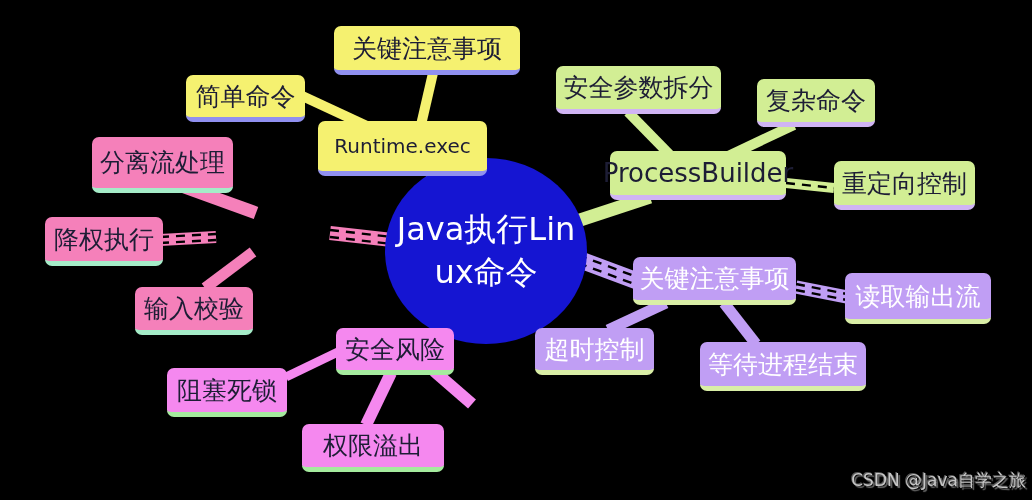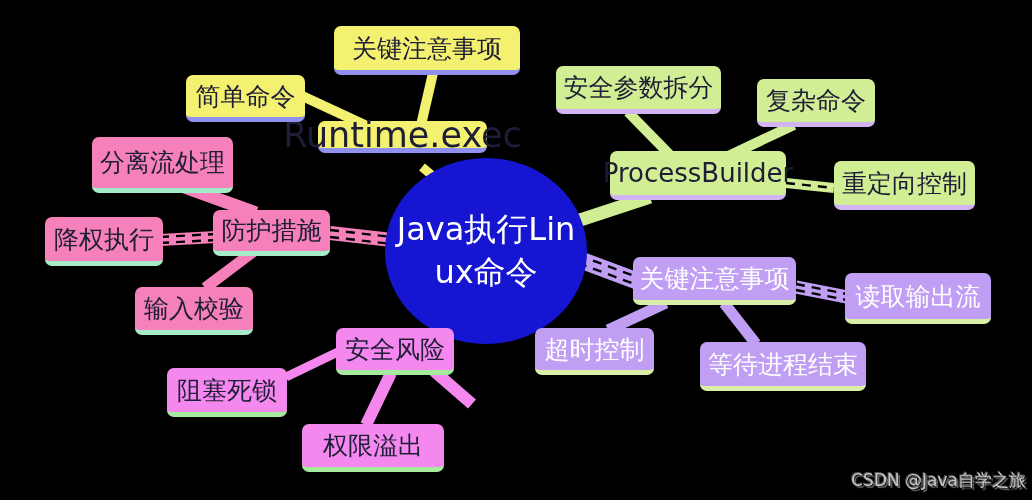--- a/index.html
+++ b/index.html
@@ -31,21 +31,21 @@
     font-size:25px;
   }
   .b-yellow{background:var(--yellow);border-bottom:5px solid var(--yellow-u);color:var(--ink);}
   .b-green {background:var(--green); border-bottom:5px solid var(--green-u); color:var(--ink);}
   .b-pink  {background:var(--pink);  border-bottom:5px solid var(--pink-u);  color:var(--ink);}
   .b-violet{background:var(--violet);border-bottom:5px solid var(--violet-u);color:var(--ink);}
   .b-purple{background:var(--purple);border-bottom:5px solid var(--purple-u);color:var(--light-text);}
 
   #n-jiandan{left:186px;top:75px;width:119px;height:47px}
   #n-zhijie{left:334px;top:26px;width:186px;height:49px}
-  #n-runtime{left:318px;top:121px;width:169px;height:32px;font-size:35px}
+  #n-runtime{left:318px;top:121px;width:169px;height:55px;font-size:20px}
   #n-anquancanshu{left:556px;top:66px;width:165px;height:48px}
   #n-fuza{left:757px;top:79px;width:118px;height:48px}
   #n-processbuilder{left:610px;top:151px;width:176px;height:49px;font-size:26px}
   #n-chongdingxiang{left:834px;top:161px;width:141px;height:49px}
   #n-fenli{left:92px;top:137px;width:141px;height:56px}
   #n-jiangquan{left:45px;top:217px;width:118px;height:49px}
   #n-fanghu{left:213px;top:210px;width:117px;height:46px}
   #n-shuru{left:135px;top:287px;width:118px;height:48px}
   #n-fengxian{left:336px;top:328px;width:118px;height:47px}
   #n-zusai{left:167px;top:368px;width:120px;height:49px}
@@ -109,21 +109,20 @@
 
   <div class="node b-yellow" id="n-runtime">Runtime.exec</div>
   <div class="node b-yellow" id="n-jiandan">简单命令</div>
   <div class="node b-yellow" id="n-zhijie">关键注意事项</div>
 
   <div class="node b-green" id="n-processbuilder">ProcessBuilder</div>
   <div class="node b-green" id="n-anquancanshu">安全参数拆分</div>
   <div class="node b-green" id="n-fuza">复杂命令</div>
   <div class="node b-green" id="n-chongdingxiang">重定向控制</div>
 
-  <div class="node b-pink" id="n-fanghu">防护措施</div>
   <div class="node b-pink" id="n-fenli">分离流处理</div>
   <div class="node b-pink" id="n-jiangquan">降权执行</div>
   <div class="node b-pink" id="n-shuru">输入校验</div>
 
   <div class="node b-violet" id="n-fengxian">安全风险</div>
   <div class="node b-violet" id="n-zusai">阻塞死锁</div>
   <div class="node b-violet" id="n-quanxian">权限溢出</div>
 
   <div class="node b-purple" id="n-guanjian">关键注意事项</div>
   <div class="node b-purple" id="n-chaoshi">超时控制</div>

